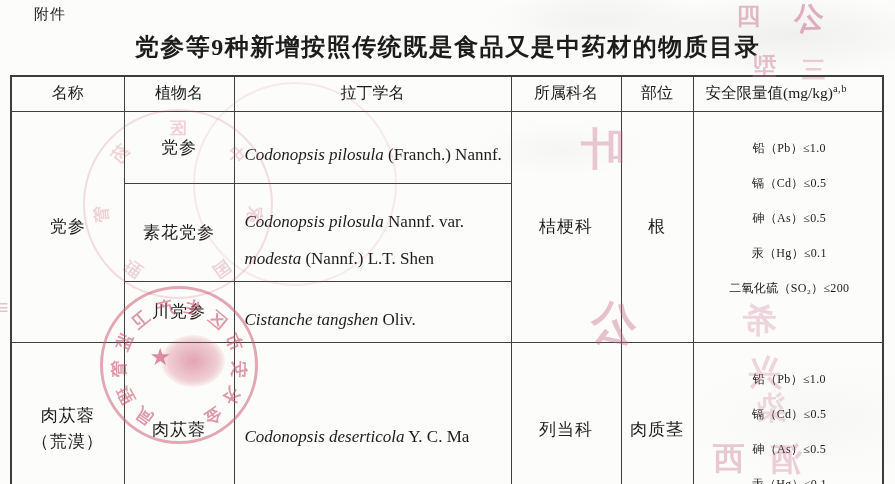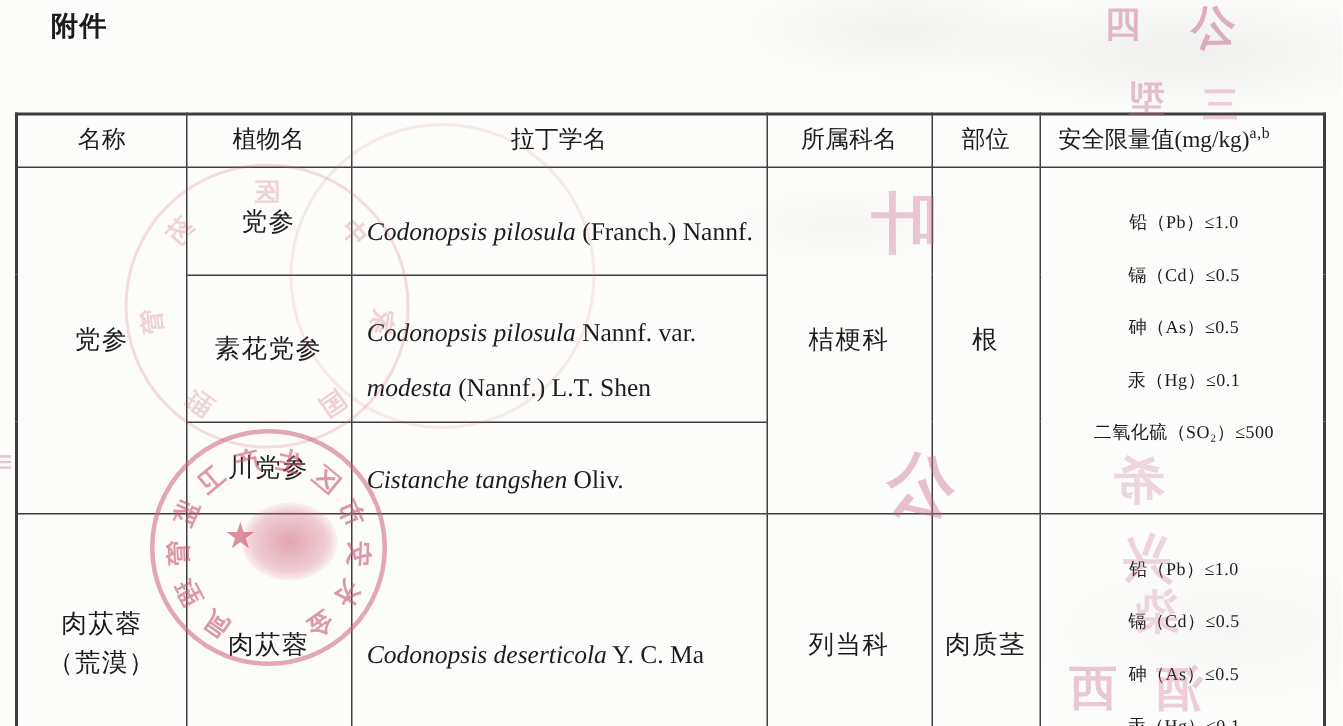--- a/index.html
+++ b/index.html
@@ -11,21 +11,21 @@
       radial-gradient(ellipse 220px 60px at 790px 35px, rgba(150,150,150,0.12), transparent 70%),
       radial-gradient(ellipse 120px 40px at 560px 150px, rgba(160,160,160,0.07), transparent 70%),
       radial-gradient(ellipse 200px 80px at 820px 420px, rgba(160,160,160,0.06), transparent 70%),
       #fcfcfa;
     overflow:hidden;
     font-family:"Liberation Serif","DejaVu Serif",serif;
     color:#1c1c1c;
   }
   .attachment{
     position:absolute;left:34px;top:5px;
-    font-size:18px;font-weight:700;letter-spacing:1px;
+    font-size:15px;font-weight:400;letter-spacing:1px;
   }
   .doc-title{
     position:absolute;left:0;top:31px;width:895px;
     text-align:center;font-size:24px;font-weight:700;letter-spacing:1.5px;
   }
   table.substances{
     position:absolute;left:10px;top:75px;
     width:872px;height:390px;
     border-collapse:collapse;table-layout:fixed;
     border:2px solid #3d3d3d;
@@ -63,20 +63,21 @@
   .stamp .star{position:absolute;font-size:24px;}
   .artifact{position:absolute;pointer-events:none;z-index:5;font-weight:700;font-family:"Liberation Serif",serif;}
 </style>
 </head>
 <body>
 
 <div id="page">
 
   <div class="attachment">附件</div>
 
+  <div class="doc-title">党参等9种新增按照传统既是食品又是中药材的物质目录</div>
 
   <table class="substances">
     <colgroup>
       <col style="width:113px">
         <col style="width:110px">
         <col style="width:277px">
       <col style="width:110px">
         <col style="width:72px">
         <col style="width:190px">
     </colgroup>
@@ -97,21 +98,21 @@
       </td>
       <td class="plant-cell">党参</td>
       <td class="latin-cell"><span class="it">Codonopsis pilosula</span><span> (Franch.) Nannf.</span></td>
       <td class="family-cell" rowspan="3">桔梗科</td>
       <td class="part-cell" rowspan="3">根</td>
       <td class="limits-cell" rowspan="3">
             <div class="limit-line">铅（Pb）≤1.0</div>
             <div class="limit-line">镉（Cd）≤0.5</div>
             <div class="limit-line">砷（As）≤0.5</div>
             <div class="limit-line">汞（Hg）≤0.1</div>
-            <div class="limit-line">二氧化硫（SO₂）≤500</div>
+            <div class="limit-line">二氧化硫（SO₂）≤200</div>
           </td>
     </tr>
     <tr class="r2">
       <td class="plant-cell">素花党参</td>
       <td class="latin-cell"><span class="it">Codonopsis pilosula</span><span> Nannf. var. </span><span class="it">modesta</span><span> (Nannf.) L.T. Shen</span></td>
     </tr>
     <tr class="r3">
       <td class="plant-cell">川党参</td>
       <td class="latin-cell"><span class="it">Cistanche tangshen</span><span> Oliv.</span></td>
     </tr>

